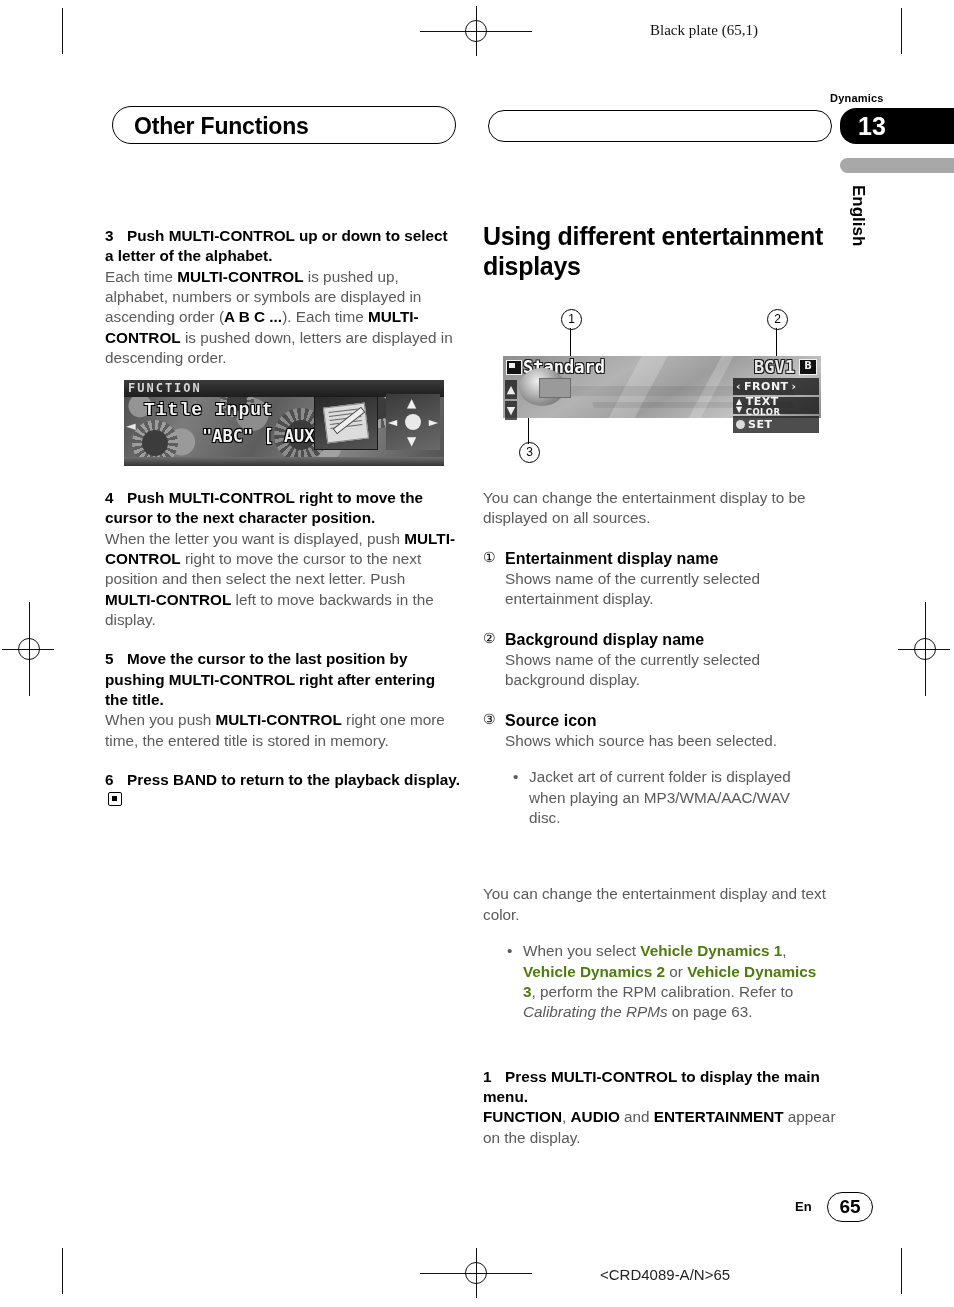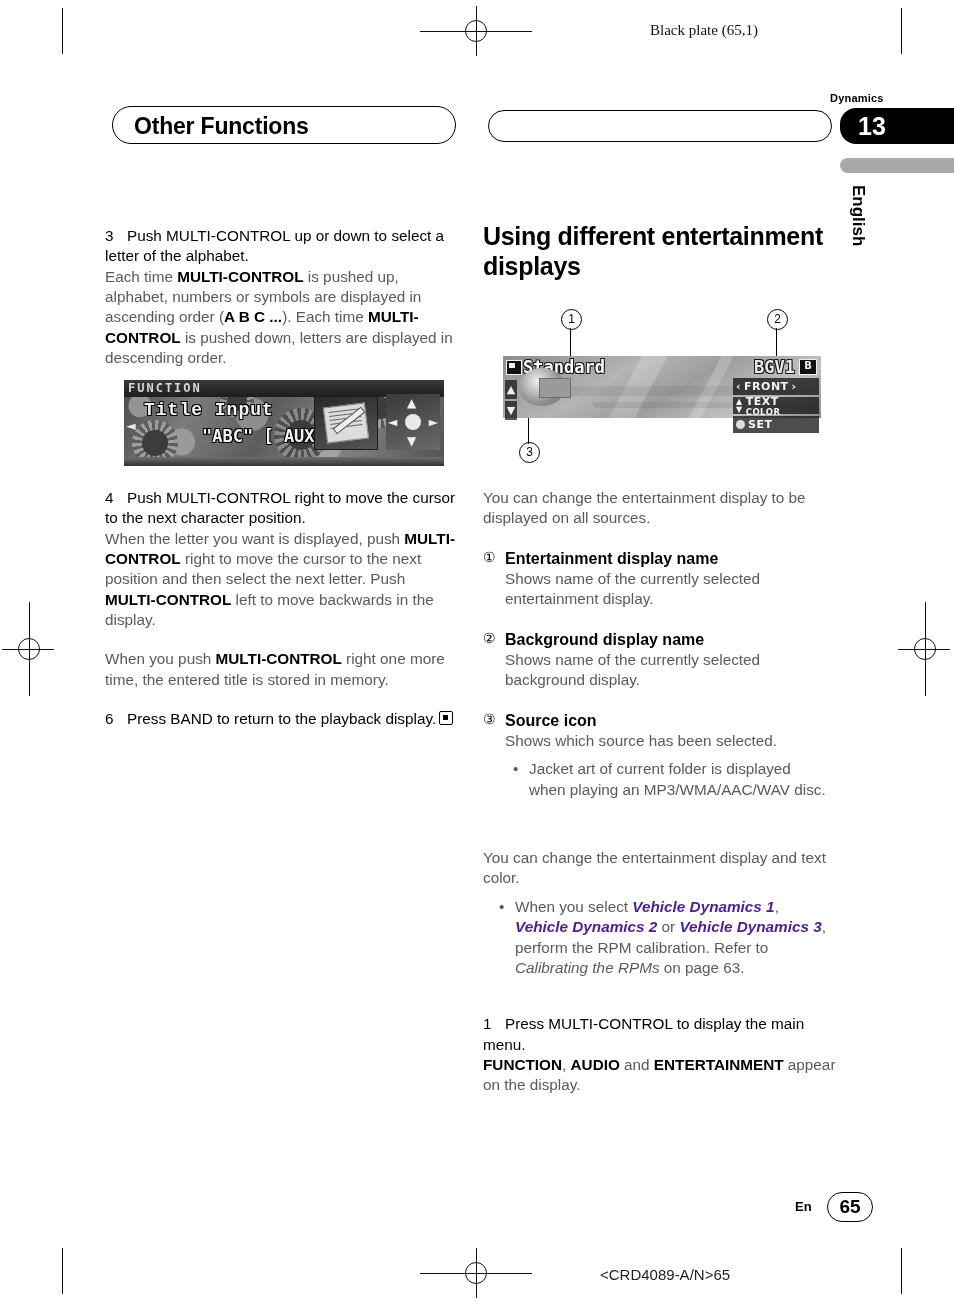--- a/index.html
+++ b/index.html
@@ -28,38 +28,38 @@
   
   .pill{position:absolute;border:1.4px solid #000;border-radius:999px;box-sizing:border-box;background:#fff;}
   .pill-title{position:absolute;font-size:23px;font-weight:bold;color:#000;letter-spacing:-0.2px;}
 
   
   .col{position:absolute;width:355px;}
   .col-left{left:105px;}
   .col-right{left:483px;}
 
   p{margin:0;}
-  .step{font-size:15.3px;font-weight:normal;line-height:1.33;color:#000;margin-top:0;}
+  .step{font-size:15.3px;font-weight:bold;line-height:1.33;color:#000;margin-top:0;}
   .step .num{display:inline-block;min-width:22px;}
   .body{font-size:15.3px;line-height:1.33;color:#5a5a5a;}
   .body b, .step b{color:#000;font-weight:bold;}
   .gap{height:19px;}
 
   .h2{font-size:25px;font-weight:bold;line-height:1.18;color:#000;letter-spacing:-0.3px;}
   .h3{font-size:17.5px;font-weight:bold;color:#000;line-height:1.25;}
 
   .callout{font-size:15.3px;line-height:1.33;}
   .callout .cnum{display:inline-block;width:22px;font-size:14px;color:#000;vertical-align:top;}
   .callout .ctitle{font-weight:bold;color:#000;font-size:16px;}
   .callout .cdesc{display:block;margin-left:22px;color:#5a5a5a;}
 
-  .bullets{margin:8px;padding:0;list-style:none;}
+  .bullets{margin:16px;padding:0;list-style:none;}
   .bullets li{font-size:15.3px;line-height:1.33;color:#5a5a5a;padding-left:24px;position:relative;}
   .bullets li:before{content:"\2022";position:absolute;left:8px;top:0;color:#5a5a5a;}
-  .bullets li b{color:#4c1d95;font-style:italic;}
+  .bullets li b{color:#4d7c0f;}
   .bullets li i{font-style:italic;}
 
   .endmark{display:inline-block;width:12px;height:12px;border:1.3px solid #000;border-radius:2px;
            position:relative;vertical-align:-1px;margin-left:3px;background:#fff;}
   .endmark:after{content:"";position:absolute;left:2.5px;top:2.5px;width:5px;height:5px;background:#000;}
 
   
   .lcd{position:absolute;background:#000;overflow:hidden;}
   .lcd-inner{position:absolute;inset:0;}
 
@@ -231,20 +231,23 @@
 </div>
 
 <div class="col col-left" style="top:488px;">
   <p class="step">
     <span class="num">4</span><span>Push MULTI-CONTROL right to move the cursor to the next character position.</span>
   </p>
   <p class="body">When the letter you want is displayed, push <b>MULTI-CONTROL</b> right to move the cursor to the next position and then select the next letter. Push <b>MULTI-CONTROL</b> left to move backwards in the display.</p>
 
   <div class="gap"></div>
 
+  <p class="step">
+    <span class="num">5</span><span>Move the cursor to the last position by pushing MULTI-CONTROL right after entering the title.</span>
+  </p>
   <p class="body">When you push <b>MULTI-CONTROL</b> right one more time, the entered title is stored in memory.</p>
 
   <div class="gap"></div>
 
   <p class="step">
     <span class="num">6</span><span>Press BAND to return to the playback display.</span><span class="endmark"></span>
   </p>
 </div>
 
 <div class="col col-right" style="top:222px;">

